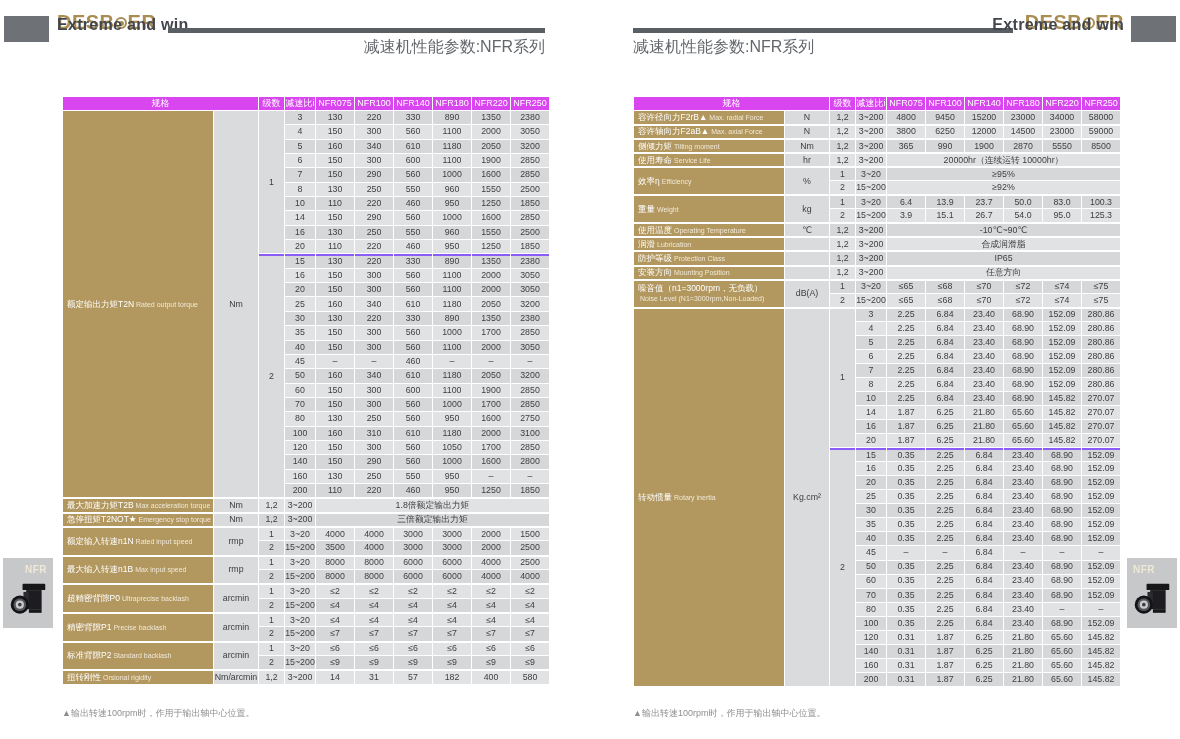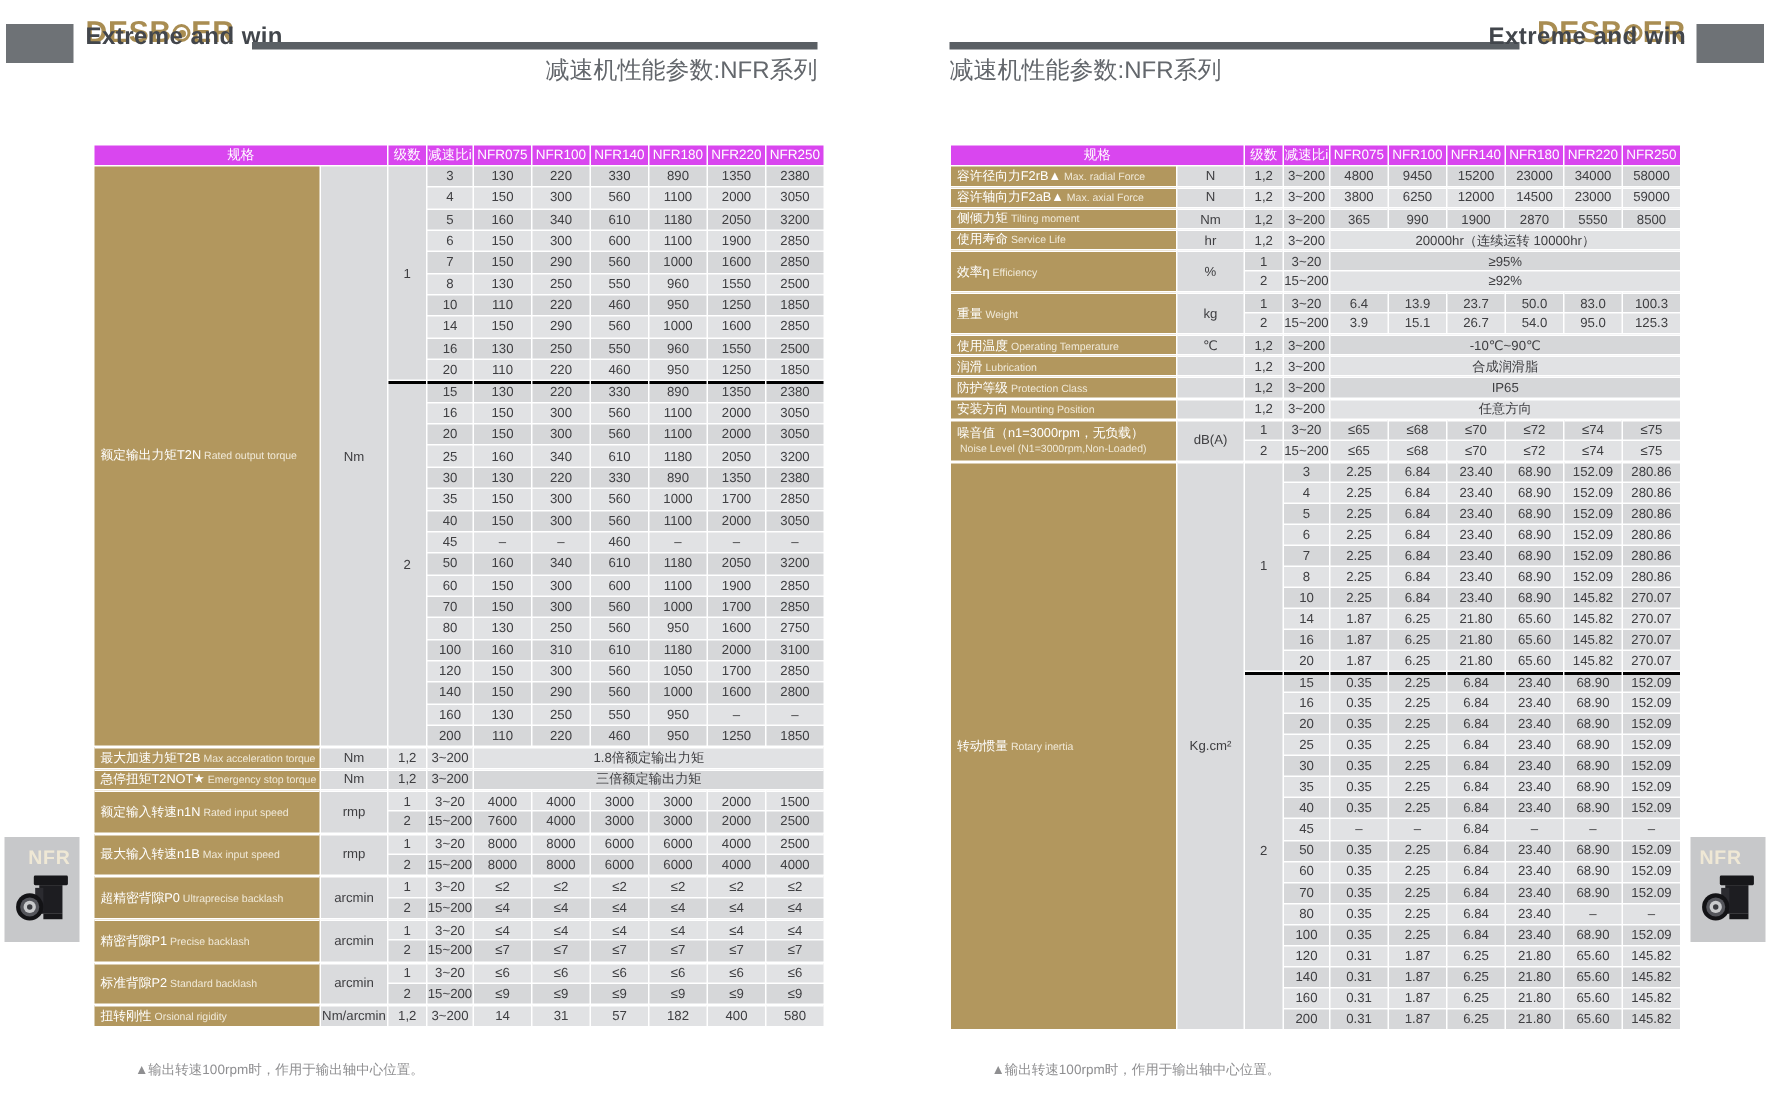--- a/index.html
+++ b/index.html
@@ -45,34 +45,34 @@
   #tbl-right td { height:13.05px; }
   tr.odd  > td { background:#d6d7d9; }
   tr.even > td { background:#e1e2e4; }
   .ptable td.lbl { background:#b2975e !important; color:#fff; text-align:left;
                    padding-left:4px; padding-right:2px; }
   .ptable td.lbl .cn { font-size:8.5px; }
   .ptable td.lbl .en { font-size:7px; color:#f0e9d8; margin-left:2px; }
   .ptable td.unit { background:#dadbdd !important; }
   .ptable td.stage-span { background:#dadbdd !important; }
   tr.sec > td { border-top:1px solid #fff; }
-  tr.grp > td { border-top:2px solid #000000; }
+  tr.grp > td { border-top:2px solid #8b5cf6; }
 
   
   .tab { position:absolute; top:558px; width:50px; height:70px; background:#c7c8ca; }
   .tab.l { left:3px; }
   .tab.r { left:1127px; }
-  .tab-label { position:absolute; top:6px; font-size:13px; font-weight:bold;
+  .tab-label { position:absolute; top:6px; font-size:10px; font-weight:bold;
                color:#efe8d5; letter-spacing:.5px; }
   .tab.l .tab-label { right:6px; }
   .tab.r .tab-label { left:6px; }
   .tab svg { position:absolute; left:5px; top:22px; }
 
   
-  .foot { position:absolute; top:707px; font-size:9px; color:#8f8f91; white-space:nowrap;margin-left:28px; }
+  .foot { position:absolute; top:707px; font-size:9px; color:#8f8f91; white-space:nowrap; }
   .foot.l { left:62px; }
   .foot.r { left:633px; }
 </style>
 </head>
 <body>
 
 <div class="page">
 
   <div class="logo-block l"></div>
   <div class="brand l"><span>DESB</span><span class="logo-o"></span><span>ER</span></div>
@@ -382,21 +382,21 @@
           <td>4000</td>
           <td>4000</td>
           <td>3000</td>
           <td>3000</td>
           <td>2000</td>
           <td>1500</td>
         </tr>
         <tr class="odd">
           <td>2</td>
           <td>15~200</td>
-          <td>7600</td>
+          <td>3500</td>
           <td>4000</td>
           <td>3000</td>
           <td>3000</td>
           <td>2000</td>
           <td>2500</td>
         </tr>
         <tr class="even sec">
           <td class="lbl" rowspan="2"><span class="cn">最大输入转速n1B</span><span class="en">Max input speed</span></td>
           <td class="unit" rowspan="2">rmp</td>
           <td>1</td>

